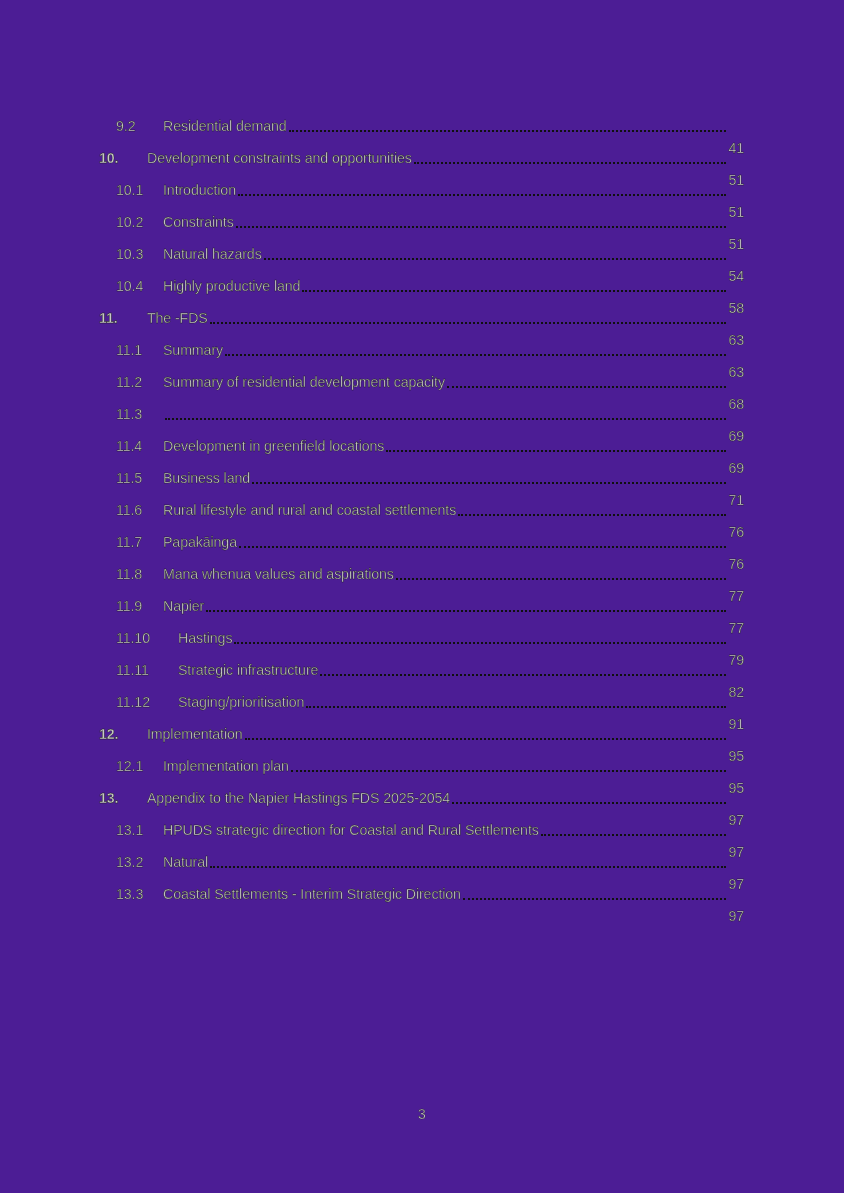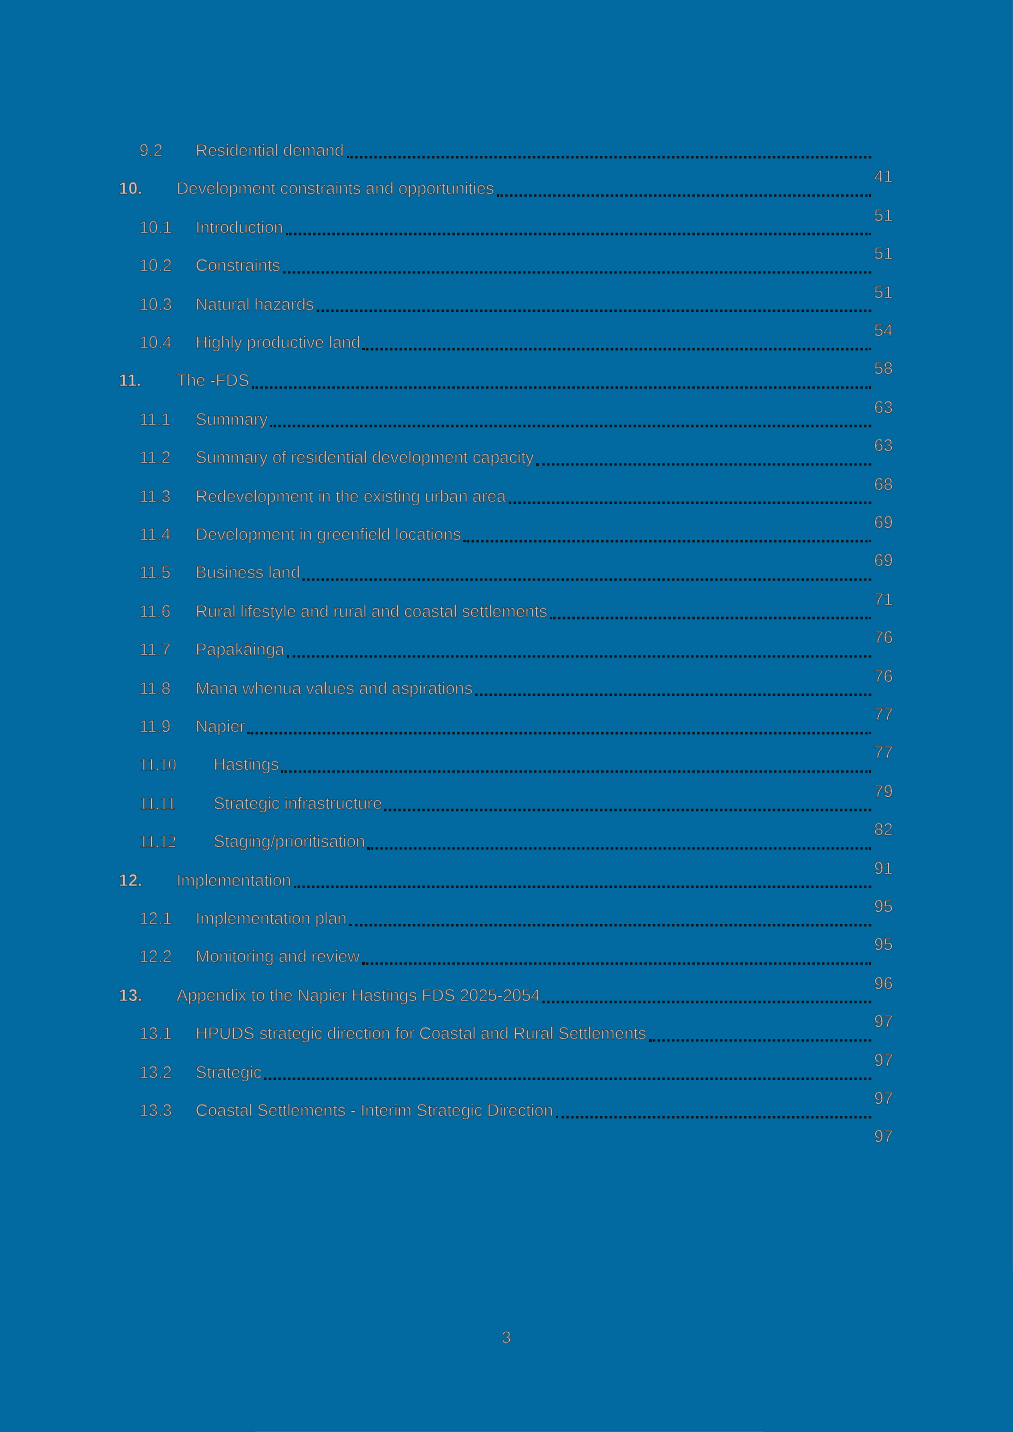--- a/index.html
+++ b/index.html
@@ -11,21 +11,21 @@
       width: 844px;
       height: 1193px;
       position: relative;
       overflow: hidden;
       font-family: "Liberation Sans", sans-serif;
     }
     .page {
       position: absolute;
       left: 0; top: 0;
       width: 844px; height: 1193px;
-      background: #0369a1;
+      background: #4c1d95;
     }
     .toc {
       position: absolute;
       left: 99px;
       top: 110px;
       width: 645px;
     }
     .toc-row {
       position: relative;
       height: 32px;
@@ -35,21 +35,21 @@
       color: #c8c8c8;
       -webkit-text-stroke: 0.35px #1a1a1a;
       text-shadow: 0 0 0.5px #303030;
       letter-spacing: -0.1px;
     }
     .toc-row .num {
       flex: 0 0 auto;
       white-space: nowrap;
     }
     .toc-row.level-2 .num { padding-left: 17px; width: 47px; }
-    .toc-row.level-2.wide .num { width: 62px; font-family: Liberation Serif, serif; }
+    .toc-row.level-2.wide .num { width: 62px; }
     .toc-row.level-1 .num { width: 48px; font-weight: bold; }
     .toc-row .title {
       flex: 0 0 auto;
       white-space: nowrap;
     }
     .toc-row .leader {
       flex: 1 1 auto;
       border-bottom: 2px dotted #101010;
       height: 0;
       margin: 0 2px;
@@ -127,21 +127,20 @@
         <span class="page-num">63</span>
       </div>
       <div class="toc-row level-2">
         <span class="num">11.2</span>
         <span class="title">Summary of residential development capacity</span>
         <span class="leader"></span>
         <span class="page-num">68</span>
       </div>
       <div class="toc-row level-2">
         <span class="num">11.3</span>
-        <span class="title">Redevelopment in the existing urban area</span>
         <span class="leader"></span>
         <span class="page-num">69</span>
       </div>
       <div class="toc-row level-2">
         <span class="num">11.4</span>
         <span class="title">Development in greenfield locations</span>
         <span class="leader"></span>
         <span class="page-num">69</span>
       </div>
       <div class="toc-row level-2">
@@ -197,41 +196,35 @@
         <span class="title">Implementation</span>
         <span class="leader"></span>
         <span class="page-num">95</span>
       </div>
       <div class="toc-row level-2">
         <span class="num">12.1</span>
         <span class="title">Implementation plan</span>
         <span class="leader"></span>
         <span class="page-num">95</span>
       </div>
-      <div class="toc-row level-2">
-        <span class="num">12.2</span>
-        <span class="title">Monitoring and review</span>
-        <span class="leader"></span>
-        <span class="page-num">96</span>
-      </div>
       <div class="toc-row level-1">
         <span class="num">13.</span>
         <span class="title">Appendix to the Napier Hastings FDS 2025-2054</span>
         <span class="leader"></span>
         <span class="page-num">97</span>
       </div>
       <div class="toc-row level-2">
         <span class="num">13.1</span>
         <span class="title">HPUDS strategic direction for Coastal and Rural Settlements</span>
         <span class="leader"></span>
         <span class="page-num">97</span>
       </div>
       <div class="toc-row level-2">
         <span class="num">13.2</span>
-        <span class="title">Strategic</span>
+        <span class="title">Natural</span>
         <span class="leader"></span>
         <span class="page-num">97</span>
       </div>
       <div class="toc-row level-2">
         <span class="num">13.3</span>
         <span class="title">Coastal Settlements - Interim Strategic Direction</span>
         <span class="leader"></span>
         <span class="page-num">97</span>
       </div>
     </div>

